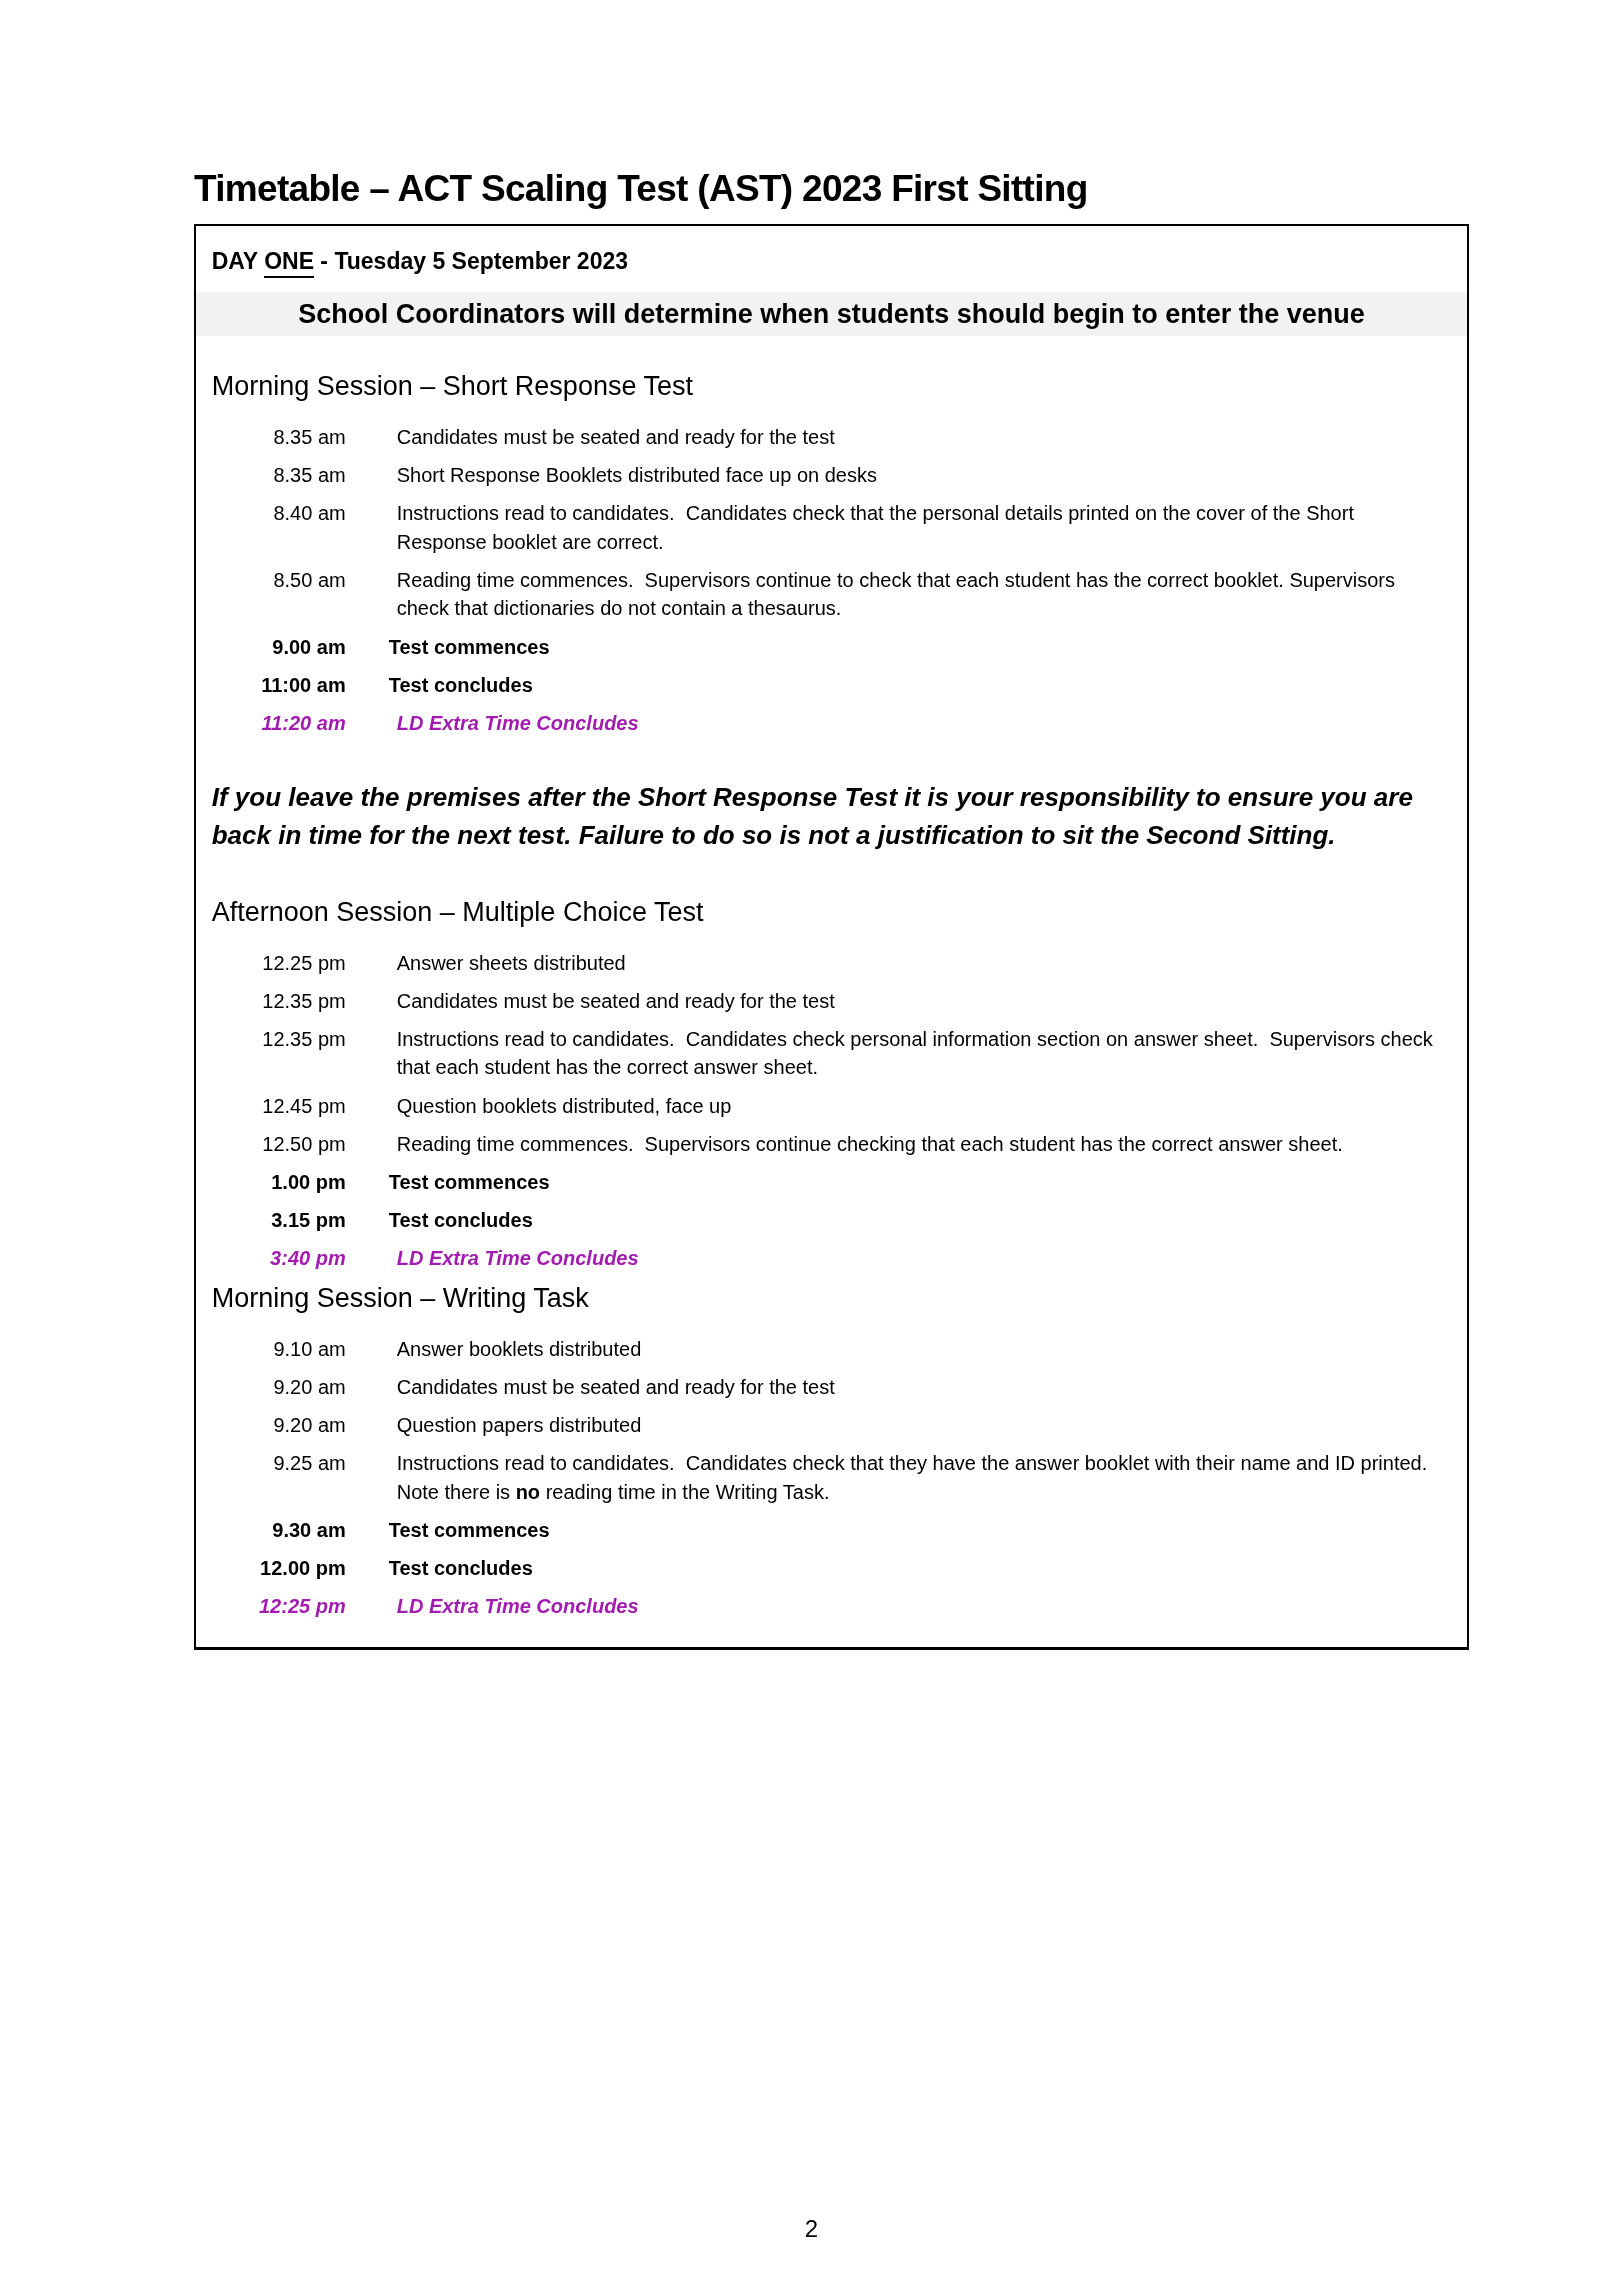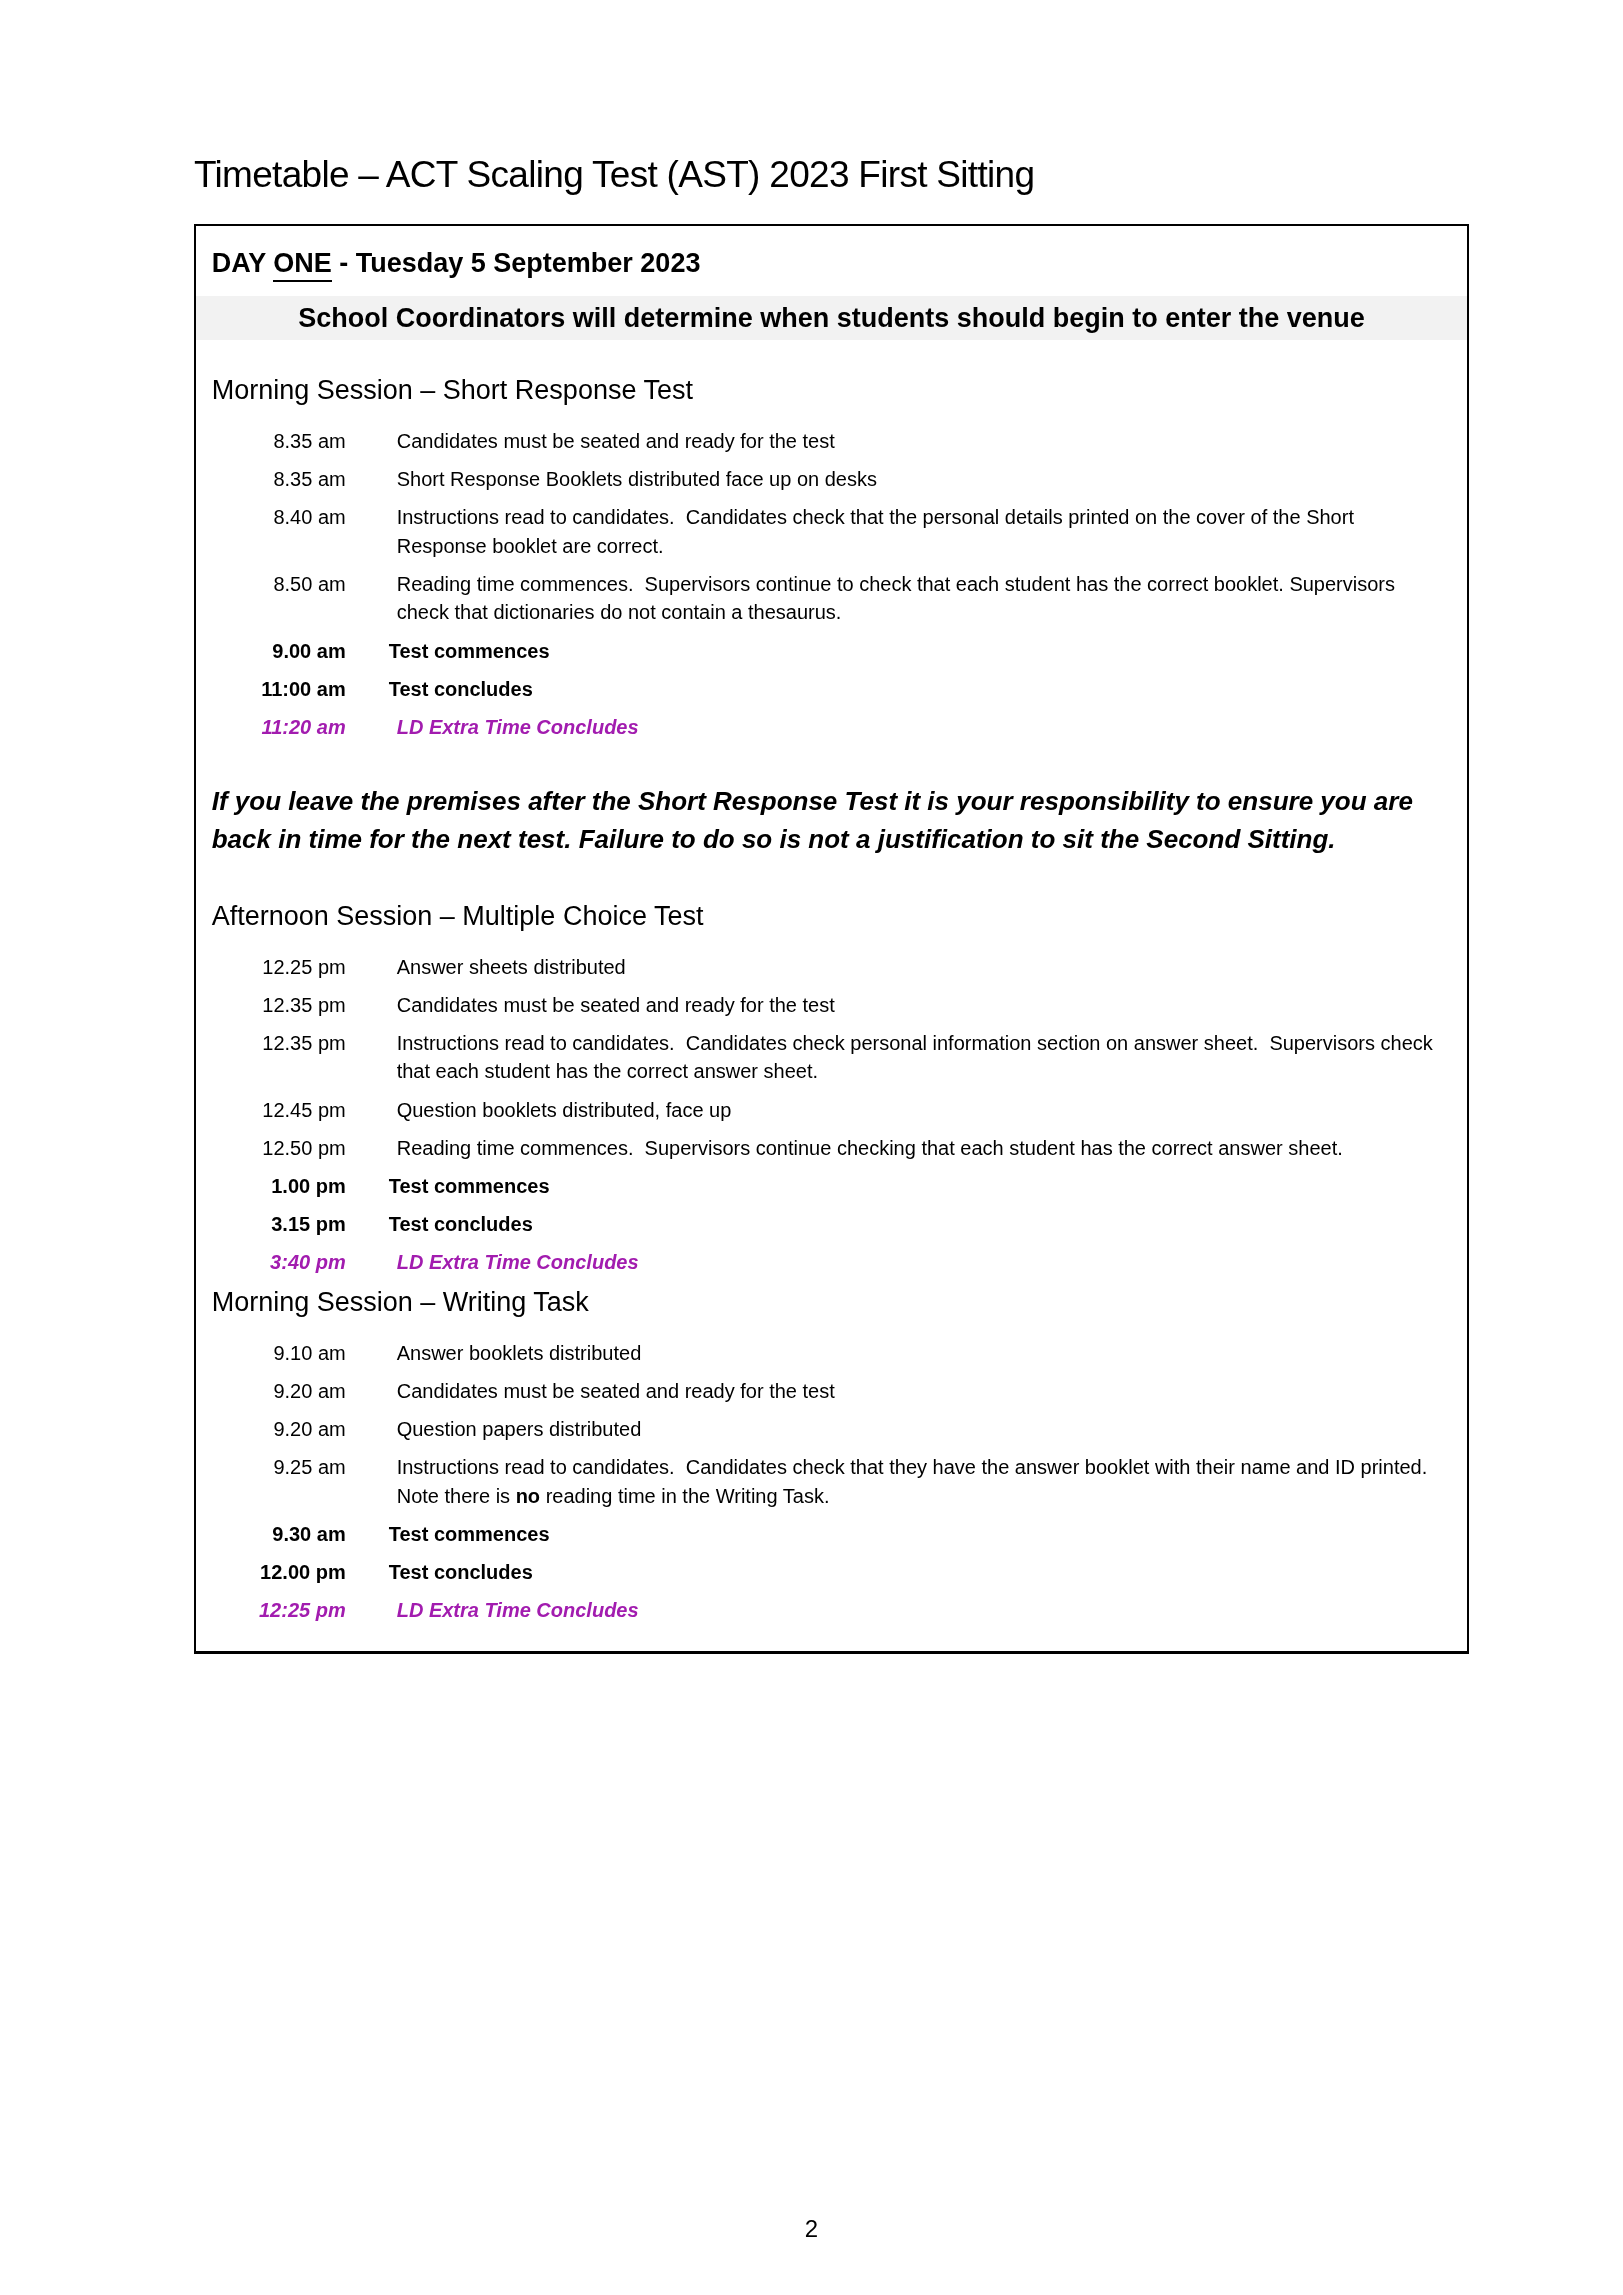--- a/index.html
+++ b/index.html
@@ -5,32 +5,32 @@
   html,body{margin:0;padding:0;background:#ffffff;}
   .doc{
     position:relative;
     width:1623px;height:2295px;
     background:#ffffff;
     font-family:"Liberation Sans",sans-serif;
     color:#000000;
     overflow:hidden;
   }
   .doc-title{
-    position:absolute;left:194px;top:154px;
-    font-size:37px;font-weight:normal;letter-spacing:-0.7px;
+    position:absolute;left:194px;top:168px;
+    font-size:37px;font-weight:bold;letter-spacing:-0.7px;
     white-space:nowrap;
   }
   .timetable-box{
     position:absolute;left:194px;top:224px;width:1275px;
     box-sizing:border-box;
     border:2px solid #000000;border-bottom-width:3.3px;
     padding:22px 26px 17px 15.7px;
     background:#ffffff;
   }
-  .day-heading{font-size:27px;font-weight:bold;margin:0 0 17px 0;}
+  .day-heading{font-size:23px;font-weight:bold;margin:0 0 17px 0;}
   .day-heading + .session-heading{margin-top:30px;}
   .timetable-box .day-heading:not(:first-child){margin-top:42px;}
   .underlined{border-bottom:2.6px solid #000000;padding-bottom:2px;}
   .notice-banner{
     margin:0 -26px 35px -15.7px;
     background:#f2f2f2;
     font-size:27px;font-weight:bold;
     text-align:center;
     padding:6.5px 13px;
   }

